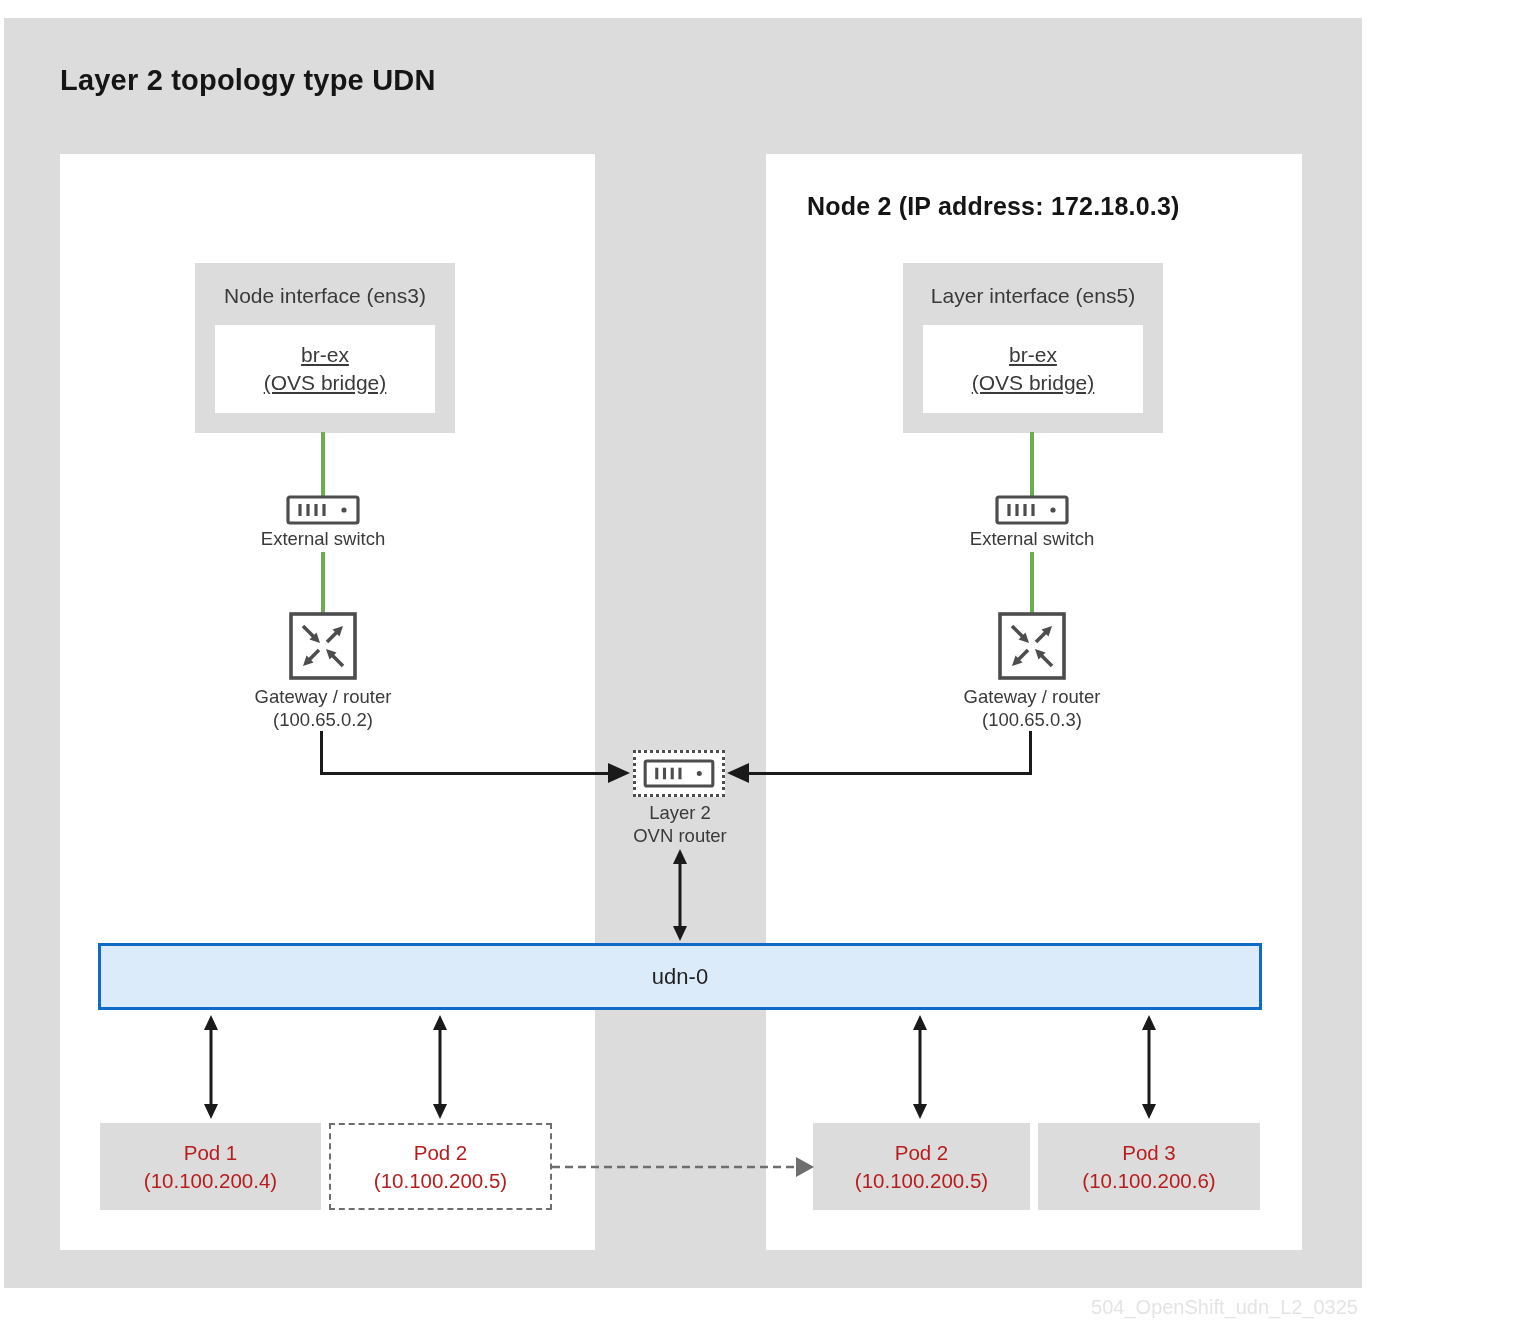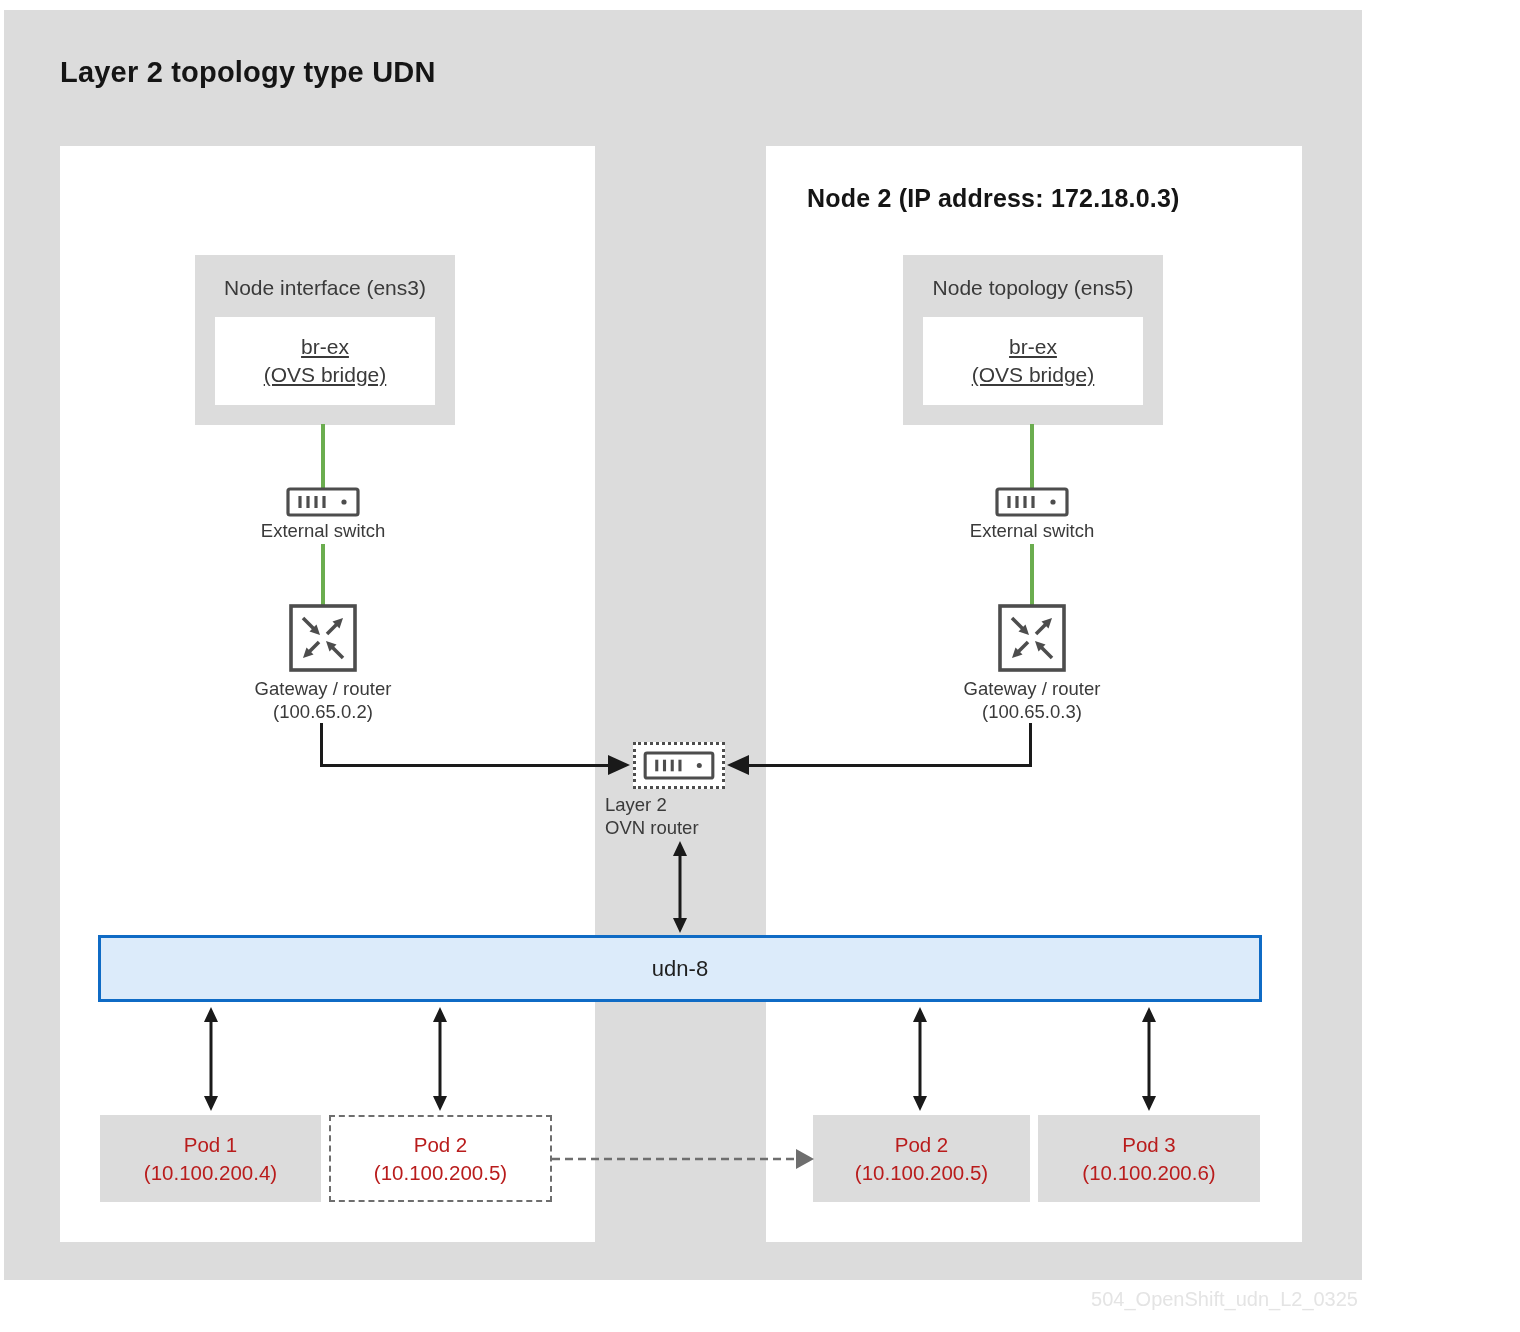--- a/index.html
+++ b/index.html
@@ -4,21 +4,21 @@
 <style>
   * { margin: 0; padding: 0; box-sizing: border-box; }
   html, body { background: #ffffff; }
   body {
     font-family: "Liberation Sans", "DejaVu Sans", sans-serif;
     color: #1a1a1a;
     width: 1520px; height: 1332px;
     position: relative;
     overflow: hidden;
   }
-  #screen { position: absolute; left: 0; top: 0; width: 1520px; height: 1160px; }
+  #screen { position: absolute; left: 0; top: 8px; width: 1520px; height: 1160px; }
   .abs { position: absolute; }
 
   .canvas {
     left: 4px; top: 10px; width: 1358px; height: 1270px;
     background: #dcdcdc;
   }
   .title {
     left: 60px; top: 56px;
     font-size: 29px; font-weight: 700; color: #151515;
     white-space: nowrap; letter-spacing: 0.2px;
@@ -56,21 +56,21 @@
     width: 0; height: 0;
     border-top: 10px solid transparent; border-bottom: 10px solid transparent;
     border-right: 22px solid #1a1a1a;
   }
   .ovn-box {
     left: 633px; top: 742px; width: 92px; height: 47px;
     background: #ffffff; border: 3px dotted #4d4d4d;
     display: flex; align-items: center; justify-content: center;
   }
   .ovn-label {
-    left: 605px; top: 794px; width: 150px; text-align: left;
+    left: 605px; top: 794px; width: 150px; text-align: center;
     font-size: 18.5px; color: #3a3a3a; line-height: 1.22;
   }
   .udn-bar {
     left: 98px; top: 935px; width: 1164px; height: 67px;
     background: #dcebfa; border: 3px solid #0f6bc5;
     display: flex; align-items: center; justify-content: center;
     font-size: 22px; color: #1f1f1f;
   }
   .pod {
     top: 1115px; height: 87px;
@@ -100,21 +100,21 @@
 
   <div class="abs iface" style="left:195px">
     <div class="iface-label">Node interface (ens3)</div>
     <div class="brex">
       <span>br-ex</span>
       <span>(OVS bridge)</span>
     </div>
   </div>
 
   <div class="abs iface" style="left:903px">
-    <div class="iface-label">Node topology (ens5)</div>
+    <div class="iface-label">Layer interface (ens5)</div>
     <div class="brex">
       <span>br-ex</span>
       <span>(OVS bridge)</span>
     </div>
   </div>
 
   <div class="abs green-line" style="left:321px;top:424px;height:64px"></div>
   <div class="abs green-line" style="left:321px;top:544px;height:61px"></div>
 
   <div class="abs green-line" style="left:1030px;top:424px;height:64px"></div>
@@ -199,21 +199,21 @@
     <div>OVN router</div>
   </div>
 
   <svg class="abs" style="left:669px;top:841px" width="22" height="92" viewBox="0 0 22 92">
     <line x1="11" y1="10" x2="11" y2="82" stroke="#1a1a1a" stroke-width="3"></line>
     <polygon points="11,0 4,15 18,15" fill="#1a1a1a"></polygon>
     <polygon points="11,92 4,77 18,77" fill="#1a1a1a"></polygon>
   </svg>
 
   <div class="abs udn-bar">
-    <span>udn-8</span>
+    <span>udn-0</span>
   </div>
 
   <svg class="abs" style="left:200px;top:1007px" width="22" height="104" viewBox="0 0 22 104">
     <line x1="11" y1="10" x2="11" y2="94" stroke="#1a1a1a" stroke-width="3"></line>
     <polygon points="11,0 4,15 18,15" fill="#1a1a1a"></polygon>
     <polygon points="11,104 4,89 18,89" fill="#1a1a1a"></polygon>
   </svg>
   <svg class="abs" style="left:429px;top:1007px" width="22" height="104" viewBox="0 0 22 104">
     <line x1="11" y1="10" x2="11" y2="94" stroke="#1a1a1a" stroke-width="3"></line>
     <polygon points="11,0 4,15 18,15" fill="#1a1a1a"></polygon>

